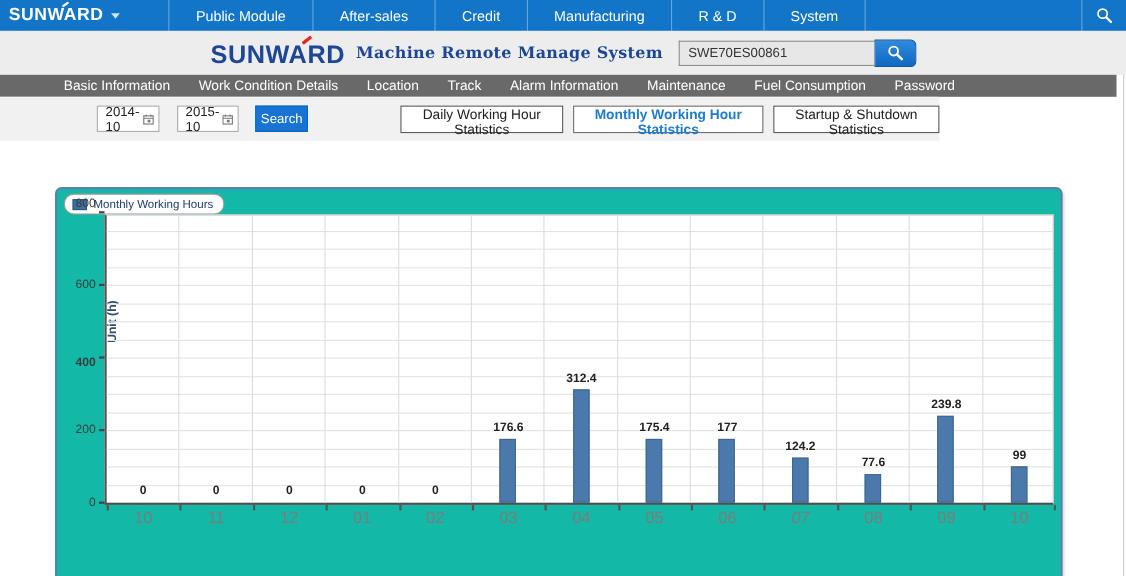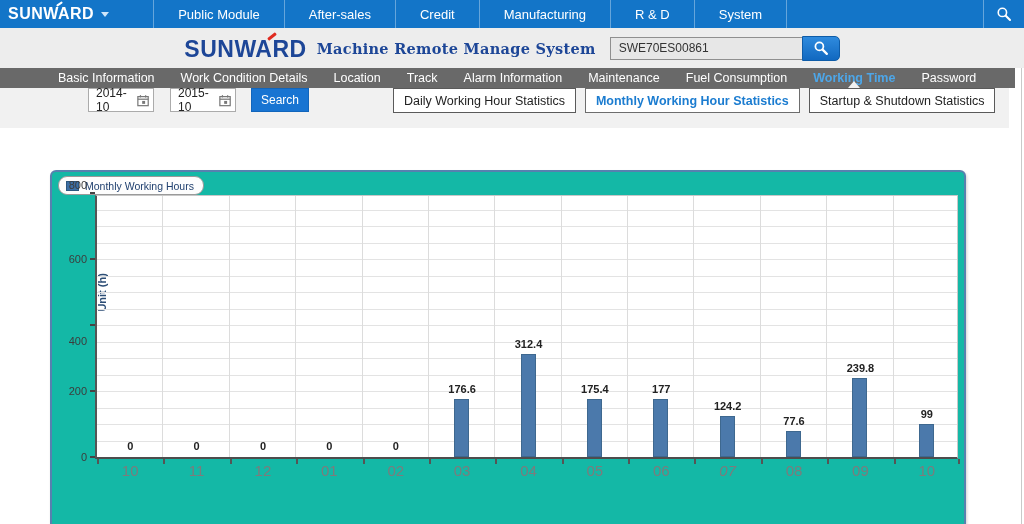--- a/index.html
+++ b/index.html
@@ -15,32 +15,32 @@
   .topnav-items li { display:flex; align-items:center; padding:0 24px; font-size:13px; cursor:pointer; border-left:1px solid rgba(255,255,255,.35); }
   .topnav-items li:last-child { border-right:1px solid rgba(255,255,255,.35); }
   .topnav-search { margin-left:auto; display:flex; align-items:center; padding:0 12px; border-left:1px solid rgba(255,255,255,.35); cursor:pointer; }
 
   
   .header { height:40px; background:#EDEDED; display:flex; align-items:center; justify-content:center; }
   .brand-big { font-size:23px; font-weight:bold; letter-spacing:.5px; color:#1D4697; position:relative; padding-top:3px; }
   .brand-big .logo-accent { position:absolute; top:2px; left:83px; width:10px; height:3px; background:#E02B20; transform:rotate(-38deg); border-radius:1px; }
   .sys-title { font-family:"DejaVu Serif", serif; font-size:14.5px; font-weight:bold; color:#1D4697; margin-left:10px; margin-right:14px; letter-spacing:.3px; }
   .machine-search { display:flex; align-items:center; }
-  .machine-input { width:192px; height:23px; background:#E7E7E7; border:1px solid #8F8F8F; border-right:none; font-size:12px; color:#333; padding:0 8px; outline:none; }
+  .machine-input { width:178px; height:23px; background:#E7E7E7; border:1px solid #8F8F8F; border-right:none; font-size:12px; color:#333; padding:0 8px; outline:none; }
   .machine-search-btn { width:38px; height:25px; background:linear-gradient(#2F8BDE,#1168C0); border:1px solid #0E5CA8; border-radius:0 5px 5px 0; display:flex; align-items:center; justify-content:center; cursor:pointer; }
 
   
   .subnav { height:20px; background:#696969; display:flex; align-items:center; padding-left:45px; width:1015px; }
   .subnav .tab { color:#fff; font-size:12.5px; padding:0 13px; height:100%; display:flex; align-items:center; position:relative; cursor:pointer; }
   .subnav .tab.active { color:#4DA6E8; font-weight:bold; }
   .subnav .tab.active::after { content:""; position:absolute; bottom:0; left:50%; margin-left:-6px; width:0; height:0;
       border-left:6px solid transparent; border-right:6px solid transparent; border-bottom:7px solid #F1F1F1; }
 
   
-  .toolbar { height:40px; background:#F1F1F1; display:flex; width:1009px; }
+  .toolbar { height:40px; background:#F1F1F1; display:flex; align-items:center; width:854px; }
   .date-box { width:66px; height:24px; background:#fff; border:1px solid #ABABAB; display:flex; align-items:center; font-size:12px; color:#222; padding:0 4px 0 7px; margin-left:16px; cursor:text; }
   .date-box:first-child { margin-left:88px; }
   .date-box .cal { margin-left:auto; }
   .search-btn { width:58px; height:24px; background:#1874D2; color:#fff; border:1px solid #1265BB; font-size:12px; margin-left:15px; cursor:pointer; font-family:"Liberation Sans",sans-serif; }
   .stat-group { display:flex; margin-left:84px; gap:9px; }
   .stat-btn { height:25px; background:#fff; border:1px solid #5a5a5a; color:#222; font-size:12.5px; padding:0 10px; cursor:pointer; font-family:"Liberation Sans",sans-serif; }
   .stat-btn.active { color:#1B7CD0; font-weight:bold; border-color:#6d6d6d; }
 
   
   .content { position:relative; height:384px; background:#fff; }
@@ -107,21 +107,20 @@
 </header>
 
 <nav class="subnav" id="subnav">
     <div class="tab">Basic Information</div>
     <div class="tab">Work Condition Details</div>
     <div class="tab">Location</div>
     <div class="tab">Track</div>
     <div class="tab">Alarm Information</div>
     <div class="tab">Maintenance</div>
     <div class="tab">Fuel Consumption</div>
-    <div class="tab active">Working Time</div>
     <div class="tab">Password</div>
   </nav>
 
 <div class="toolbar">
   <div class="date-box">
     <span>2014-10</span>
     <svg class="cal" width="13" height="13" viewBox="0 0 14 14">
       <rect x="1" y="2.5" width="12" height="10.5" fill="none" stroke="#777" stroke-width="1.4"></rect>
       <line x1="1" y1="5.5" x2="13" y2="5.5" stroke="#777" stroke-width="1.4"></line>
       <line x1="4" y1="0.8" x2="4" y2="3.4" stroke="#777" stroke-width="1.4"></line>
@@ -180,21 +179,21 @@
         <div class="gridline-v" style="left: 530.077px;"></div>
         <div class="gridline-v" style="left: 596.462px;"></div>
         <div class="gridline-v" style="left: 662.846px;"></div>
         <div class="gridline-v" style="left: 729.231px;"></div>
         <div class="gridline-v" style="left: 795.615px;"></div>
         <div class="y-tick" style="bottom: -1px;"></div>
         <div class="y-tick-label" style="bottom: -6px;">0</div>
         <div class="y-tick" style="bottom: 65px;"></div>
         <div class="y-tick-label" style="bottom: 60px;">200</div>
         <div class="y-tick" style="bottom: 131px;"></div>
-        <div class="y-tick-label" style="bottom: 110px;">400</div>
+        <div class="y-tick-label" style="bottom: 121px; font-weight: bold;">400</div>
         <div class="y-tick" style="bottom: 197px;"></div>
         <div class="y-tick-label" style="bottom: 192px;">600</div>
         <div class="y-tick" style="bottom: 263px;"></div>
         <div class="y-tick-label" style="bottom: 266px;">800</div>
         <div class="x-tick" style="left: 0px;"></div>
         <div class="x-tick" style="left: 66.3846px;"></div>
         <div class="x-tick" style="left: 132.769px;"></div>
         <div class="x-tick" style="left: 199.154px;"></div>
         <div class="x-tick" style="left: 265.538px;"></div>
         <div class="x-tick" style="left: 331.923px;"></div>

